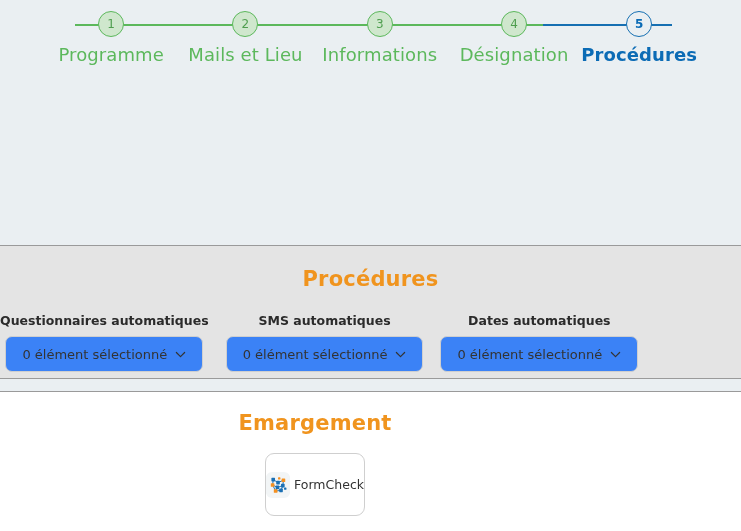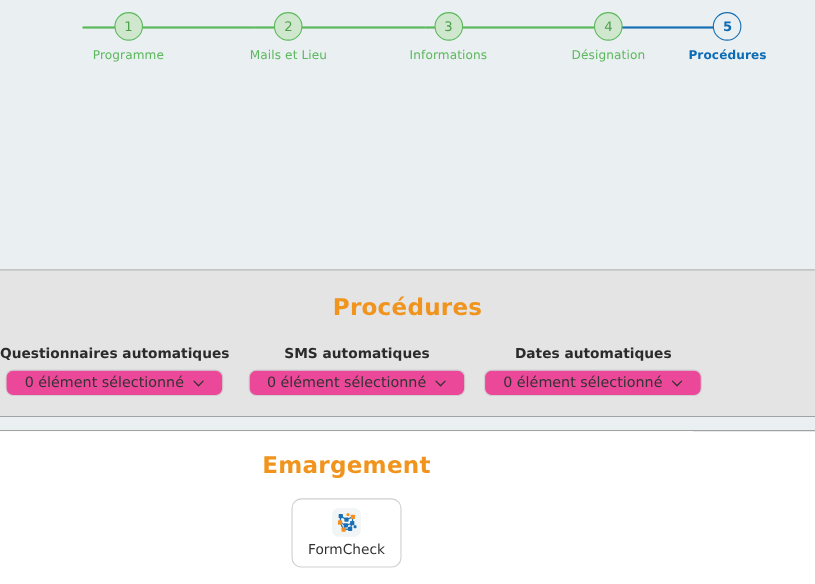--- a/index.html
+++ b/index.html
@@ -58,21 +58,21 @@
     color: #4f9e4f;
   }
   .step-circle.current {
     background: #eaeff2;
     border: 1.5px solid #166fb2;
     color: #0b6bb5;
     font-weight: bold;
   }
   .step-label {
     margin-top: 7px;
-    font-size: 11px;
+    font-size: 18px;
     white-space: nowrap;
     letter-spacing: 0.1px;
   }
   .step-label.done { color: #5cb85c; }
   .step-label.current { color: #0b6bb5; font-weight: bold; }
 
   
   .connector {
     position: absolute;
     top: 24px;
@@ -111,24 +111,24 @@
     align-items: center;
   }
   .field-label {
     font-size: 12.5px;
     font-weight: bold;
     color: #2b2b2b;
     margin-bottom: 8px;
     white-space: nowrap;
   }
   .multiselect {
-    background: #ec4899;
+    background: #3b82f6;
     border: 1px solid #cfcfcf;
     border-radius: 7px;
-    height: 24px;
+    height: 36px;
     min-width: 182px;
     padding: 0 16px;
     display: flex;
     align-items: center;
     justify-content: center;
     gap: 8px;
     box-sizing: border-box;
     cursor: pointer;
   }
   .multiselect .ms-value {
@@ -165,21 +165,21 @@
     justify-content: center;
     margin-top: 18px;
   }
   .app-card {
     width: 100px;
     height: 63px;
     background: #ffffff;
     border: 1px solid #cfcfcf;
     border-radius: 9px;
     display: flex;
-    flex-direction: column;
+    flex-direction: row;
     align-items: center;
     justify-content: center;
     gap: 4px;
     cursor: pointer;
     box-sizing: border-box;
   }
   .app-icon {
     width: 26px;
     height: 26px;
     border-radius: 6px;

